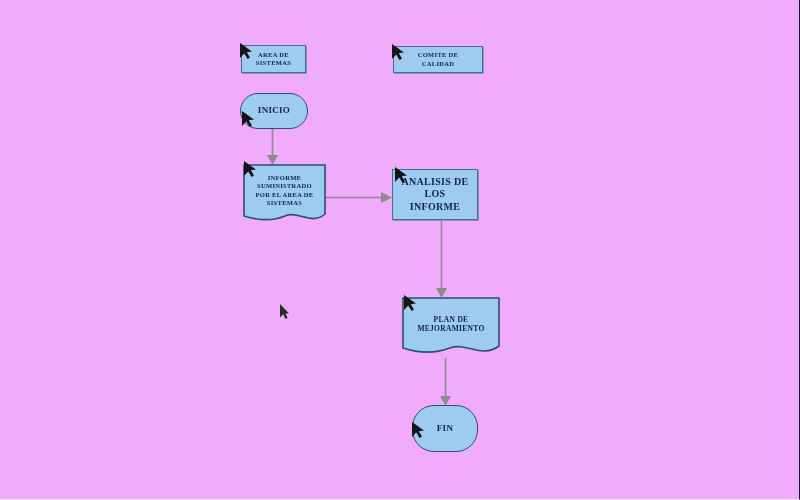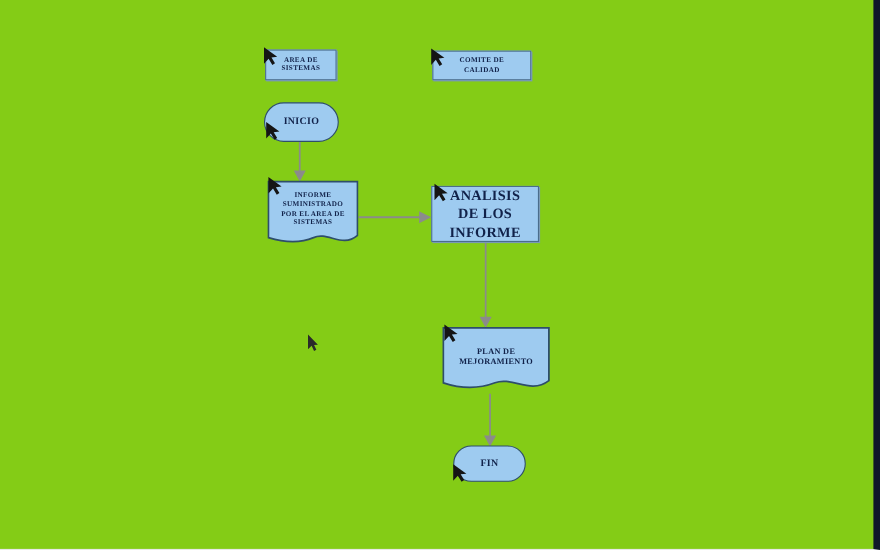--- a/index.html
+++ b/index.html
@@ -12,24 +12,24 @@
     height: 500px;
     position: relative;
     overflow: hidden;
     font-family: "Liberation Serif", serif;
   }
   #canvas {
     position: absolute;
     left: 0; top: 0;
     width: 800px;
     height: 500px;
-    border-right: 6px solid #0f172a;
+    border-right: 1px solid #0f172a;
     border-bottom: 1px solid #e8e8e8;
     box-sizing: border-box;
-    background: #84cc16;
+    background: #f0abfc;
   }
   .node {
     position: absolute;
     box-sizing: border-box;
     display: flex;
     align-items: center;
     justify-content: center;
     text-align: center;
     color: #11224a;
     font-weight: bold;
@@ -140,38 +140,38 @@
       <path d="M1,1 L82,1 L82,50 C68,62 55,46 42,52 C28,58 14,56 1,52 Z" fill="#9ecbf0" stroke="#2e4e6b" stroke-width="1.6"></path>
     </svg>
     <div class="doclabel" style="margin-top:-9px;">
       <div>INFORME</div>
       <div>SUMINISTRADO</div>
       <div>POR EL AREA DE</div>
       <div>SISTEMAS</div>
     </div>
   </div>
 
-  <div class="node rect" style="left:392px; top:169px; width:98px; height:51px; font-size:13px;">
+  <div class="node rect" style="left:392px; top:169px; width:86px; height:51px; font-size:10px;">
     <div class="label">
       <div>ANALISIS DE LOS</div>
       <div>INFORME</div>
     </div>
   </div>
 
   <div class="node doc" style="left:402px; top:297px; width:98px; height:62px; font-size:7.5px;">
     <svg viewBox="0 0 98 62" preserveAspectRatio="none">
       <path d="M1,1 L97,1 L97,49 C80,62 64,45 48,51 C32,57 16,56 1,51 Z" fill="#9ecbf0" stroke="#2e4e6b" stroke-width="1.6"></path>
     </svg>
     <div class="doclabel" style="margin-top:-8px;">
       <div>PLAN DE</div>
       <div>MEJORAMIENTO</div>
     </div>
   </div>
 
-  <div class="node terminator" style="left:412px; top:405px; width:66px; height:33px; font-size:9px;">
+  <div class="node terminator" style="left:412px; top:405px; width:66px; height:47px; font-size:9px;">
     <div class="label">FIN</div>
   </div>
 
   <div class="cursor" style="left:239px; top:42px;">
     <svg width="14" height="18" viewBox="0 0 14 18">
         <path d="M1,1 L1,16 L5.2,11.4 L8.6,17 L11,15.4 L7.8,10.2 L13,9.6 Z" fill="#151515"></path>
       </svg>
   </div>
   <div class="cursor" style="left:391px; top:43px;">
     <svg width="14" height="18" viewBox="0 0 14 18">

